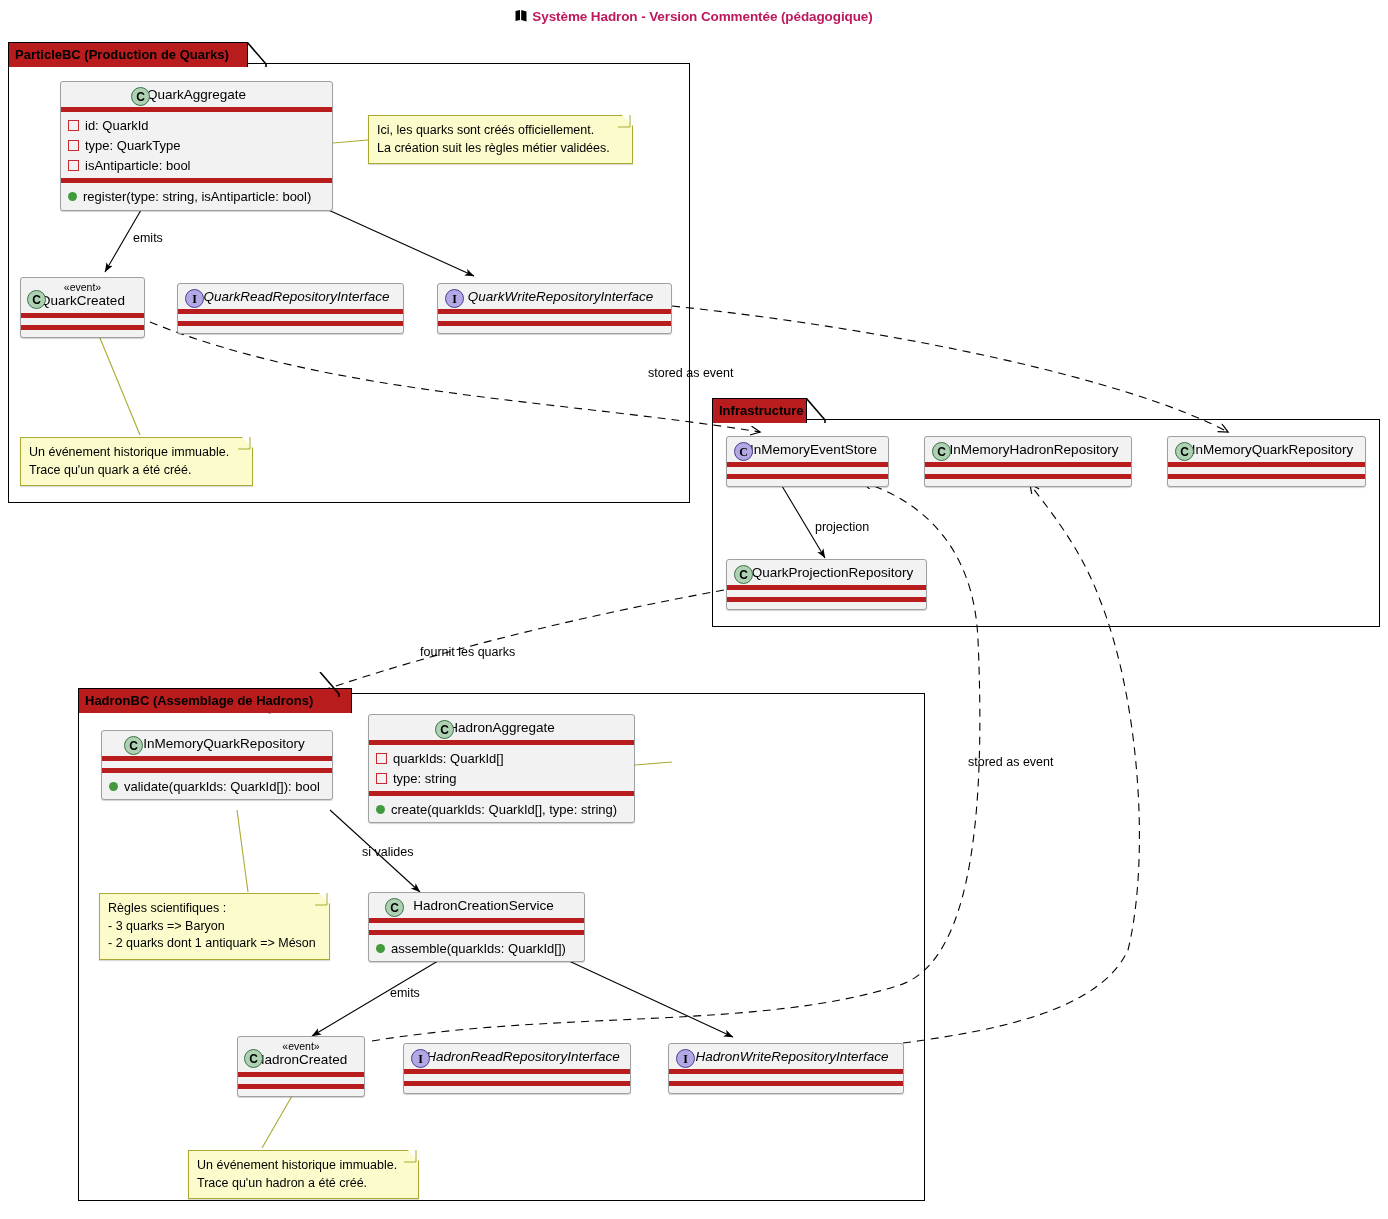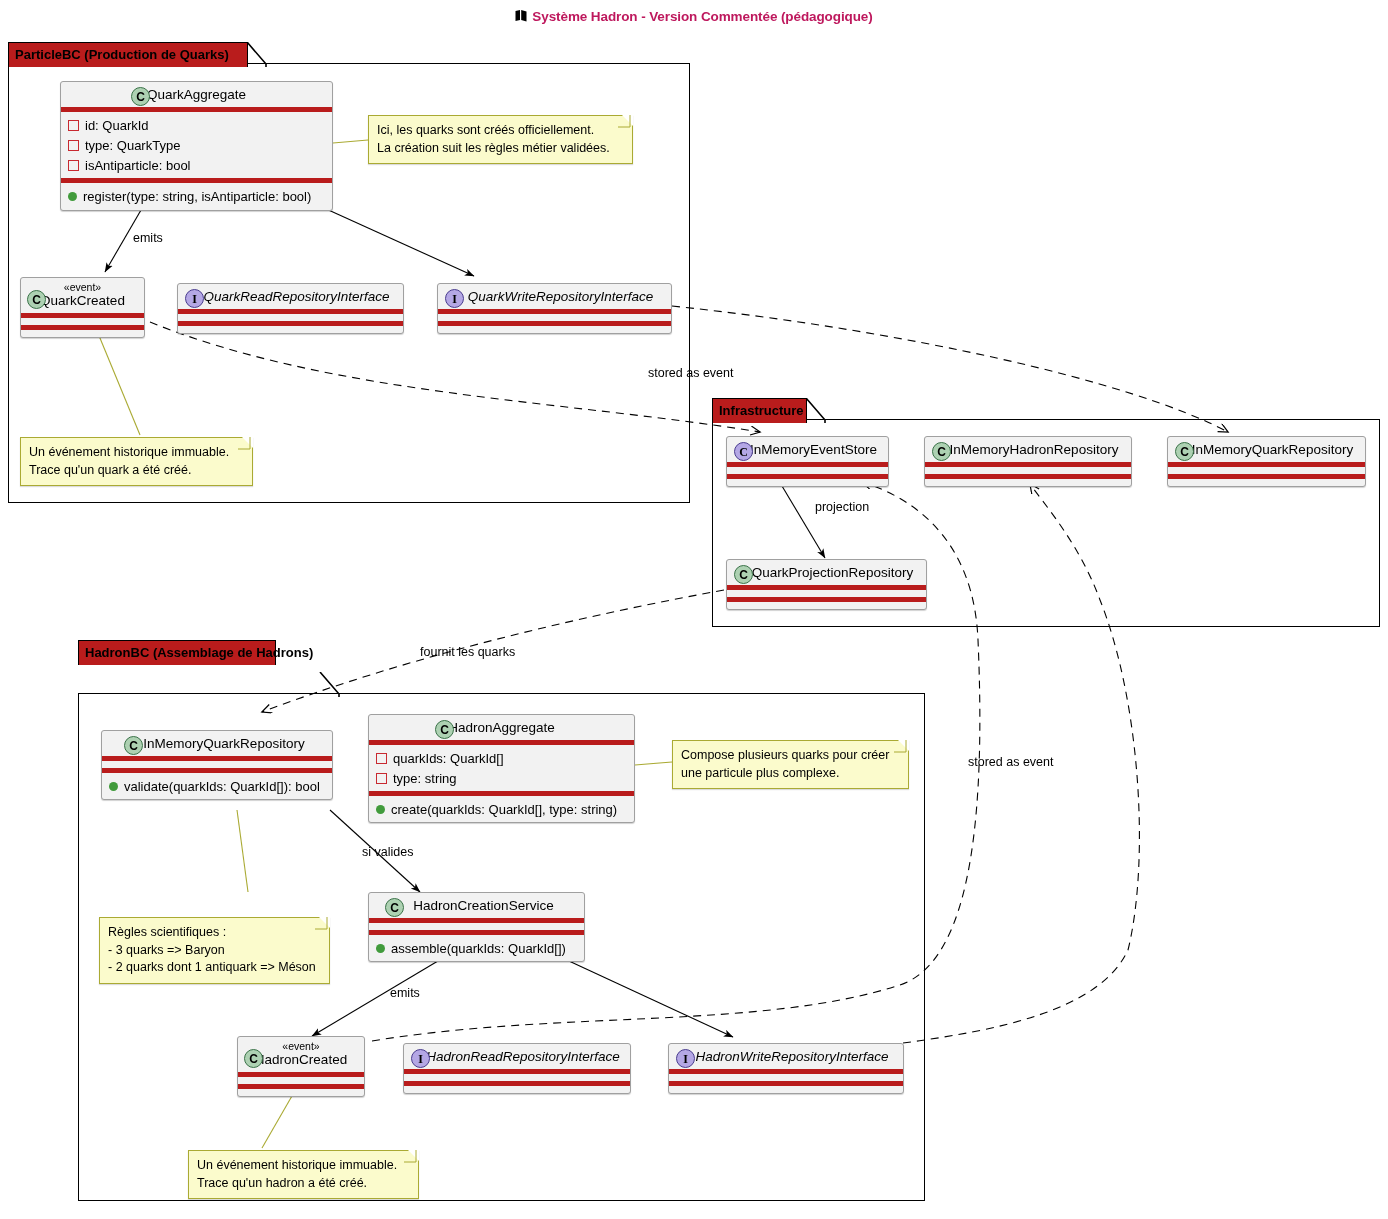--- a/index.html
+++ b/index.html
@@ -367,35 +367,35 @@
 
   <div class="node" style="left:1167px; top:436px; width:199px;">
     <div class="node-header">
       <span class="badge badge-c" style="left:7px; top:5px;">C</span>
       <span class="node-title-text" style="margin-left:12px;">InMemoryQuarkRepository</span>
     </div>
     <div class="compartment empty"></div>
     <div class="compartment empty"></div>
   </div>
 
-  <div class="edge-label" style="left:815px; top:500px;">projection</div>
+  <div class="edge-label" style="left:815px; top:520px;">projection</div>
 
   <div class="node" style="left:726px; top:559px; width:201px;">
     <div class="node-header">
       <span class="badge badge-c" style="left:7px; top:5px;">C</span>
       <span class="node-title-text" style="margin-left:12px;">QuarkProjectionRepository</span>
     </div>
     <div class="compartment empty"></div>
     <div class="compartment empty"></div>
   </div>
 
   <div class="edge-label" style="left:420px; top:645px;">fournit les quarks</div>
 
   <div class="package" style="left:78px; top:693px; width:847px; height:508px;"></div>
-  <div class="package-tab" style="left:78px; top:640px; width:198px;">
+  <div class="package-tab" style="left:78px; top:688px; width:274px;">
     <span>HadronBC (Assemblage de Hadrons)</span>
   </div>
   <svg class="package-tab-slant" style="left:319px; top:672px;" width="22" height="26">
     <path d="M1,0 L20,22 L20,25" fill="none" stroke="#000" stroke-width="1.6"></path>
   </svg>
 
   <div class="node" style="left:101px; top:730px; width:232px;">
     <div class="node-header">
       <span class="badge badge-c" style="left:22px; top:5px;">C</span>
       <span class="node-title-text" style="margin-left:14px;">InMemoryQuarkRepository</span>
@@ -425,32 +425,24 @@
       </div>
     </div>
     <div class="compartment">
       <div class="member">
         <span class="vis vis-public"></span>
         <span>create(quarkIds: QuarkId[], type: string)</span>
       </div>
     </div>
   </div>
 
-  <div class="note" style="left:672px; top:740px; width:237px;">
-    <span class="fold"></span>
-    <svg class="fold-line" viewBox="0 0 15 15">
-      <path d="M0,12 L12,12 L12,0" fill="none" stroke="#AAAA33" stroke-width="1"></path>
-    </svg>
-    <span class="note-line">Compose plusieurs quarks pour créer</span>
-    <span class="note-line">une particule plus complexe.</span>
-  </div>
 
   <div class="edge-label" style="left:362px; top:845px;">si valides</div>
 
-  <div class="note" style="left:99px; top:893px; width:231px;margin-top:24px;">
+  <div class="note" style="left:99px; top:893px; width:231px;">
     <span class="fold"></span>
     <svg class="fold-line" viewBox="0 0 15 15">
       <path d="M0,12 L12,12 L12,0" fill="none" stroke="#AAAA33" stroke-width="1"></path>
     </svg>
     <span class="note-line">Règles scientifiques :</span>
     <span class="note-line">- 3 quarks =&gt; Baryon</span>
     <span class="note-line">- 2 quarks dont 1 antiquark =&gt; Méson</span>
   </div>
 
   <div class="node" style="left:368px; top:892px; width:217px;">

